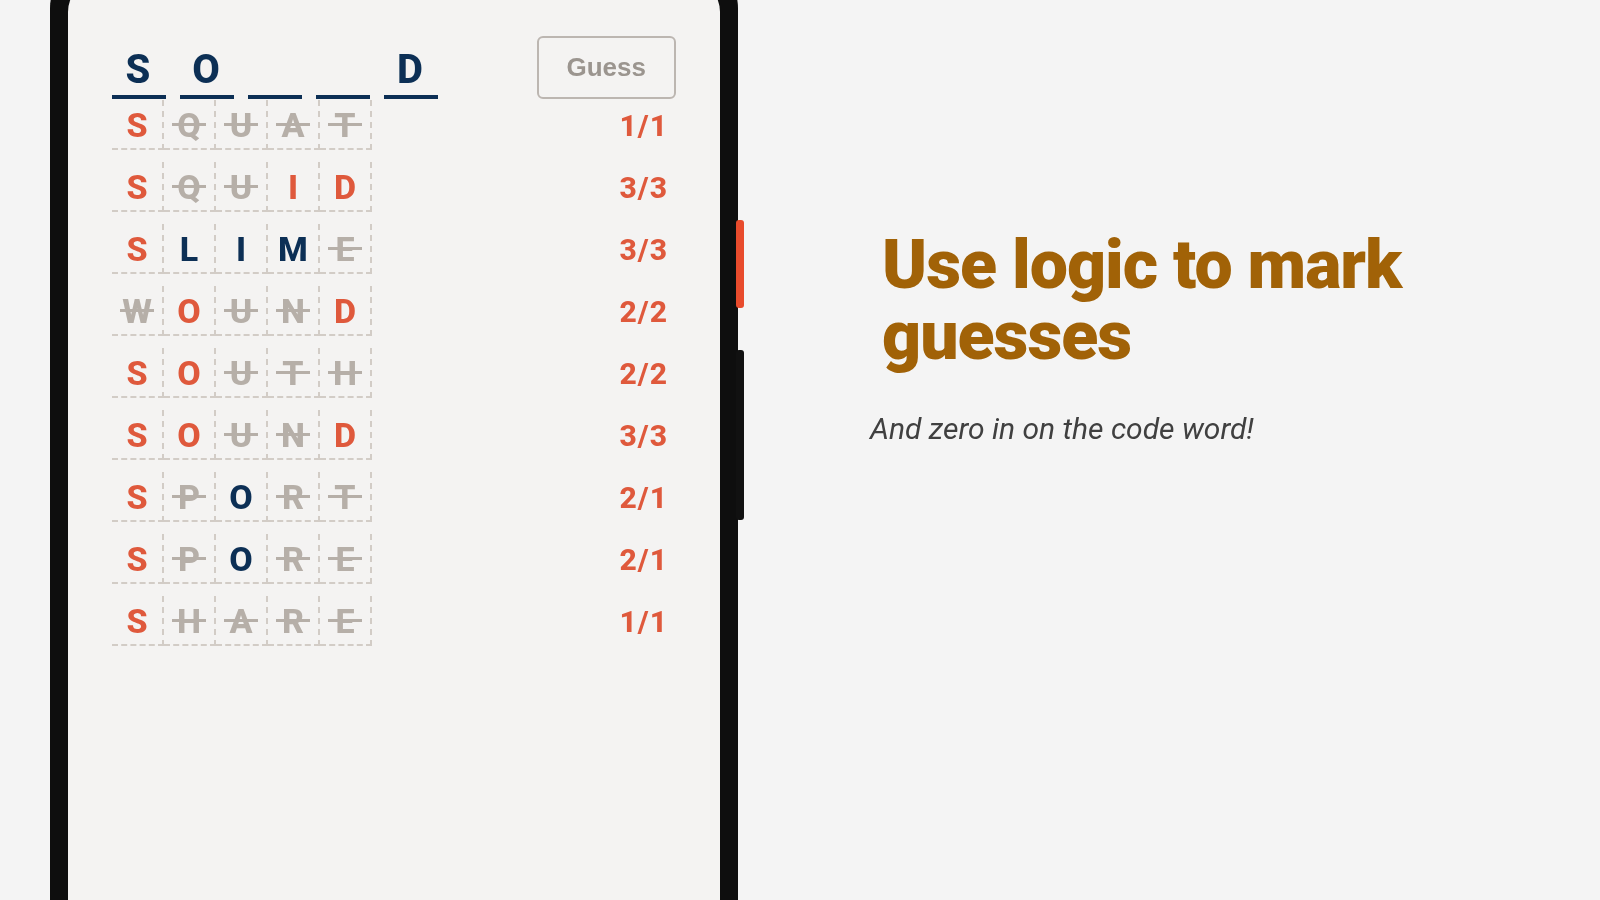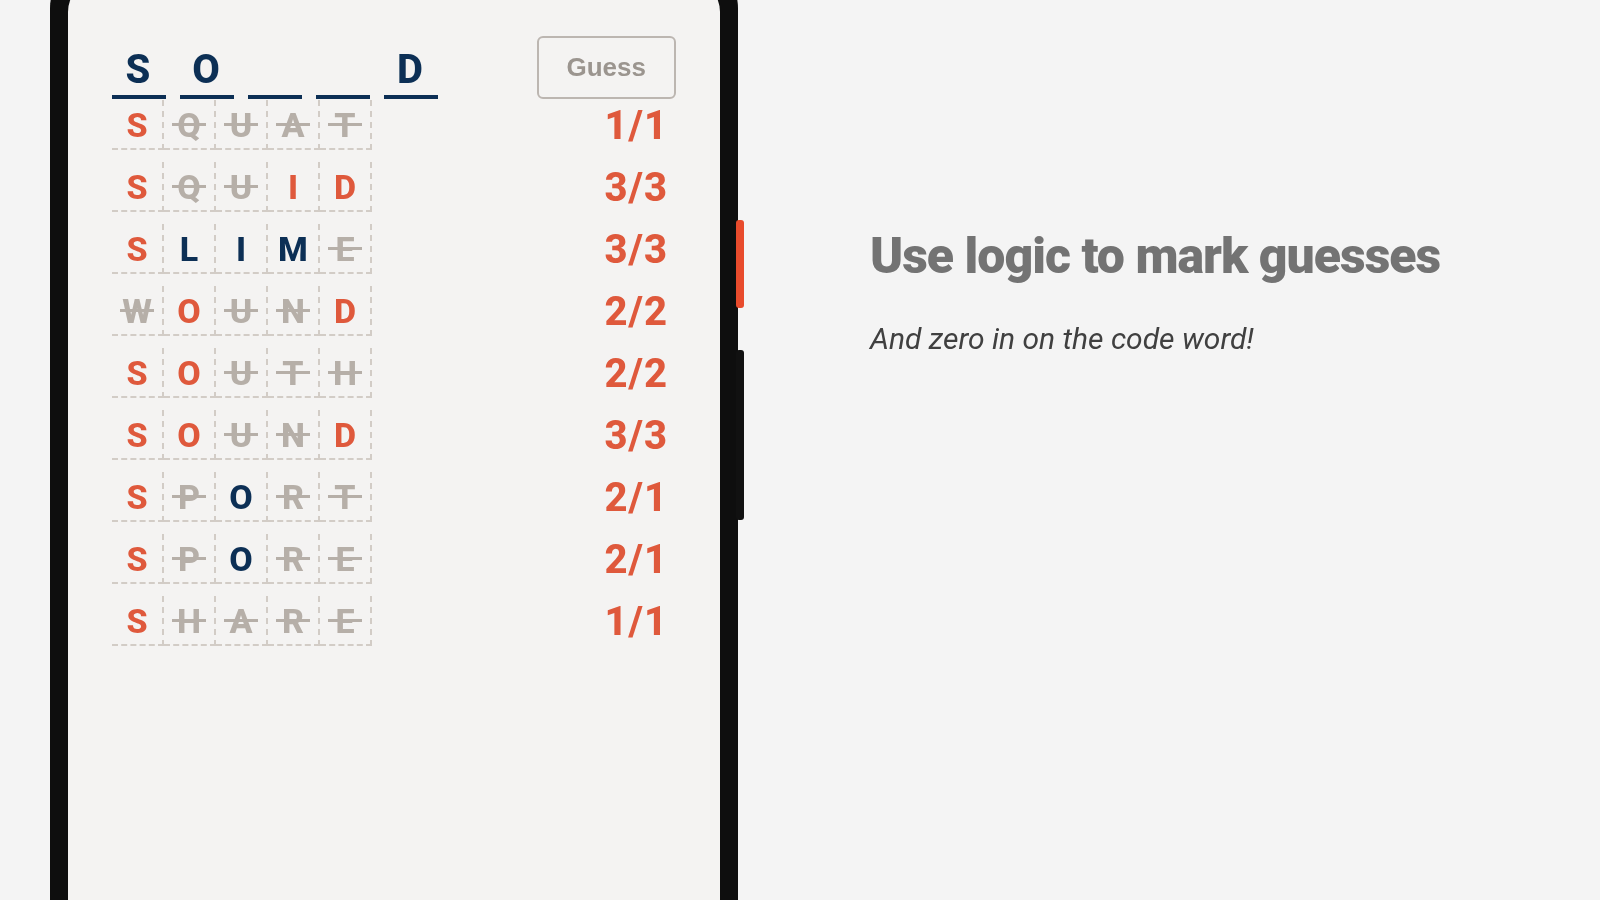--- a/index.html
+++ b/index.html
@@ -130,39 +130,40 @@
   .cell.elim::after {
     content: "";
     position: absolute;
     left: 8px; right: 8px; top: 50%;
     height: 3px; background: #b6afa8;
     transform: translateY(-1px);
   }
   .score {
     margin-left: auto;
     margin-right: 8px;
-    font-size: 40px;
+    font-size: 30px;
     font-weight: 800;
     color: #df593c;
     letter-spacing: 1px;
   }
 
   
   .promo {
     position: absolute;
     left: 870px;
     top: 230px;
     right: 80px;
   }
   .promo h1 {
-    font-size: 50px;
+    font-size: 68px;
     font-weight: 900;
-    color: #737373;
+    color: #a16207;
     line-height: 1.05;
     letter-spacing: -1px;
+    margin-left: 12px;
   }
   .promo p {
     margin-top: 38px;
     font-size: 30px;
     font-style: italic;
     color: #404040;
   }
 </style>
 </head>
 <body>

